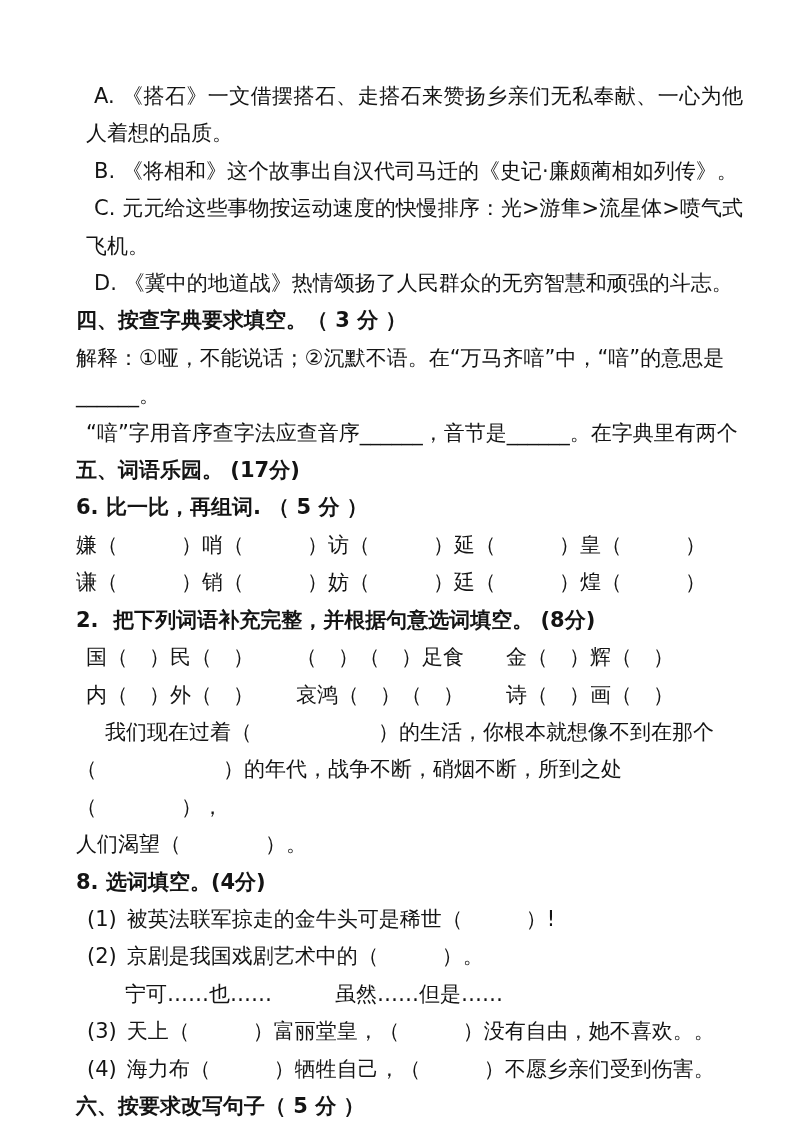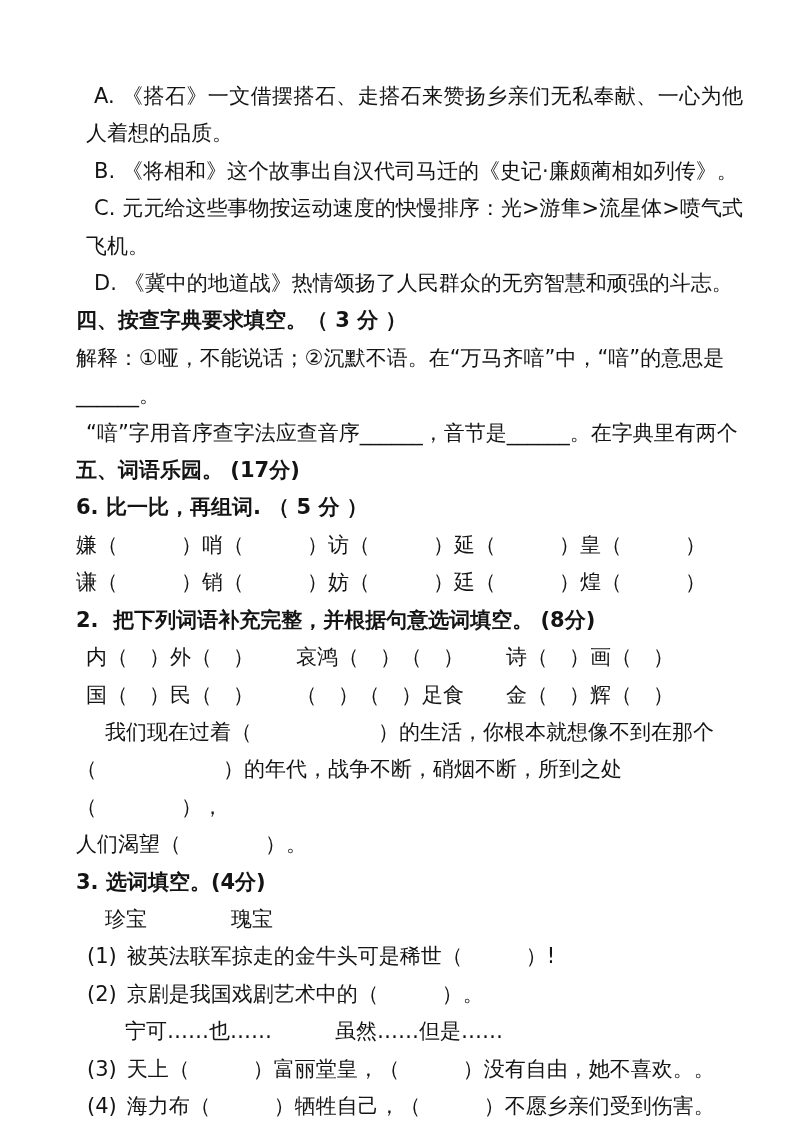--- a/index.html
+++ b/index.html
@@ -48,28 +48,27 @@
   <div class="line">解释：①哑，不能说话；②沉默不语。在“万马齐喑”中，“喑”的意思是______。</div>
   <div class="line ind-1">“喑”字用音序查字法应查音序______，音节是______。在字典里有两个</div>
 
   <div class="line bold">五、词语乐园。 (17分)</div>
 
   <div class="line bold">6. 比一比，再组词. （ 5 分 ）</div>
   <div class="line">嫌（　　　）哨（　　　）访（　　　）延（　　　）皇（　　　）</div>
   <div class="line">谦（　　　）销（　　　）妨（　　　）廷（　　　）煌（　　　）</div>
 
   <div class="line bold">2.  把下列词语补充完整，并根据句意选词填空。 (8分)</div>
+  <div class="line ind-1">国（　）民（　）　　（　）（　）足食　　金（　）辉（　）</div>
   <div class="line ind-1">内（　）外（　）　　哀鸿（　）（　）　　诗（　）画（　）</div>
-  <div class="line ind-1">国（　）民（　）　　（　）（　）足食　　金（　）辉（　）</div>
   <div class="line ind-2">我们现在过着（　　　　　　）的生活，你根本就想像不到在那个</div>
   <div class="line">（　　　　　　）的年代，战争不断，硝烟不断，所到之处（　　　　），</div>
   <div class="line">人们渴望（　　　　）。</div>
 
-  <div class="line bold">3. 选词填空。(4分)</div>
-  <div class="line ind-2">珍宝　　　　瑰宝</div>
+  <div class="line bold">8. 选词填空。(4分)</div>
 
   <div class="line ind-item"><span class="item-label">(1)</span><span>被英法联军掠走的金牛头可是稀世（　　　）!</span></div>
 
   <div class="line ind-item"><span class="item-label">(2)</span><span>京剧是我国戏剧艺术中的（　　　）。</span></div>
 
   <div class="line ind-conn">宁可……也……　　　虽然……但是……</div>
 
   <div class="line ind-item"><span class="item-label">(3)</span><span>天上（　　　）富丽堂皇，（　　　）没有自由，她不喜欢。。</span></div>
 
   <div class="line ind-item"><span class="item-label">(4)</span><span>海力布（　　　）牺牲自己，（　　　）不愿乡亲们受到伤害。</span></div>

